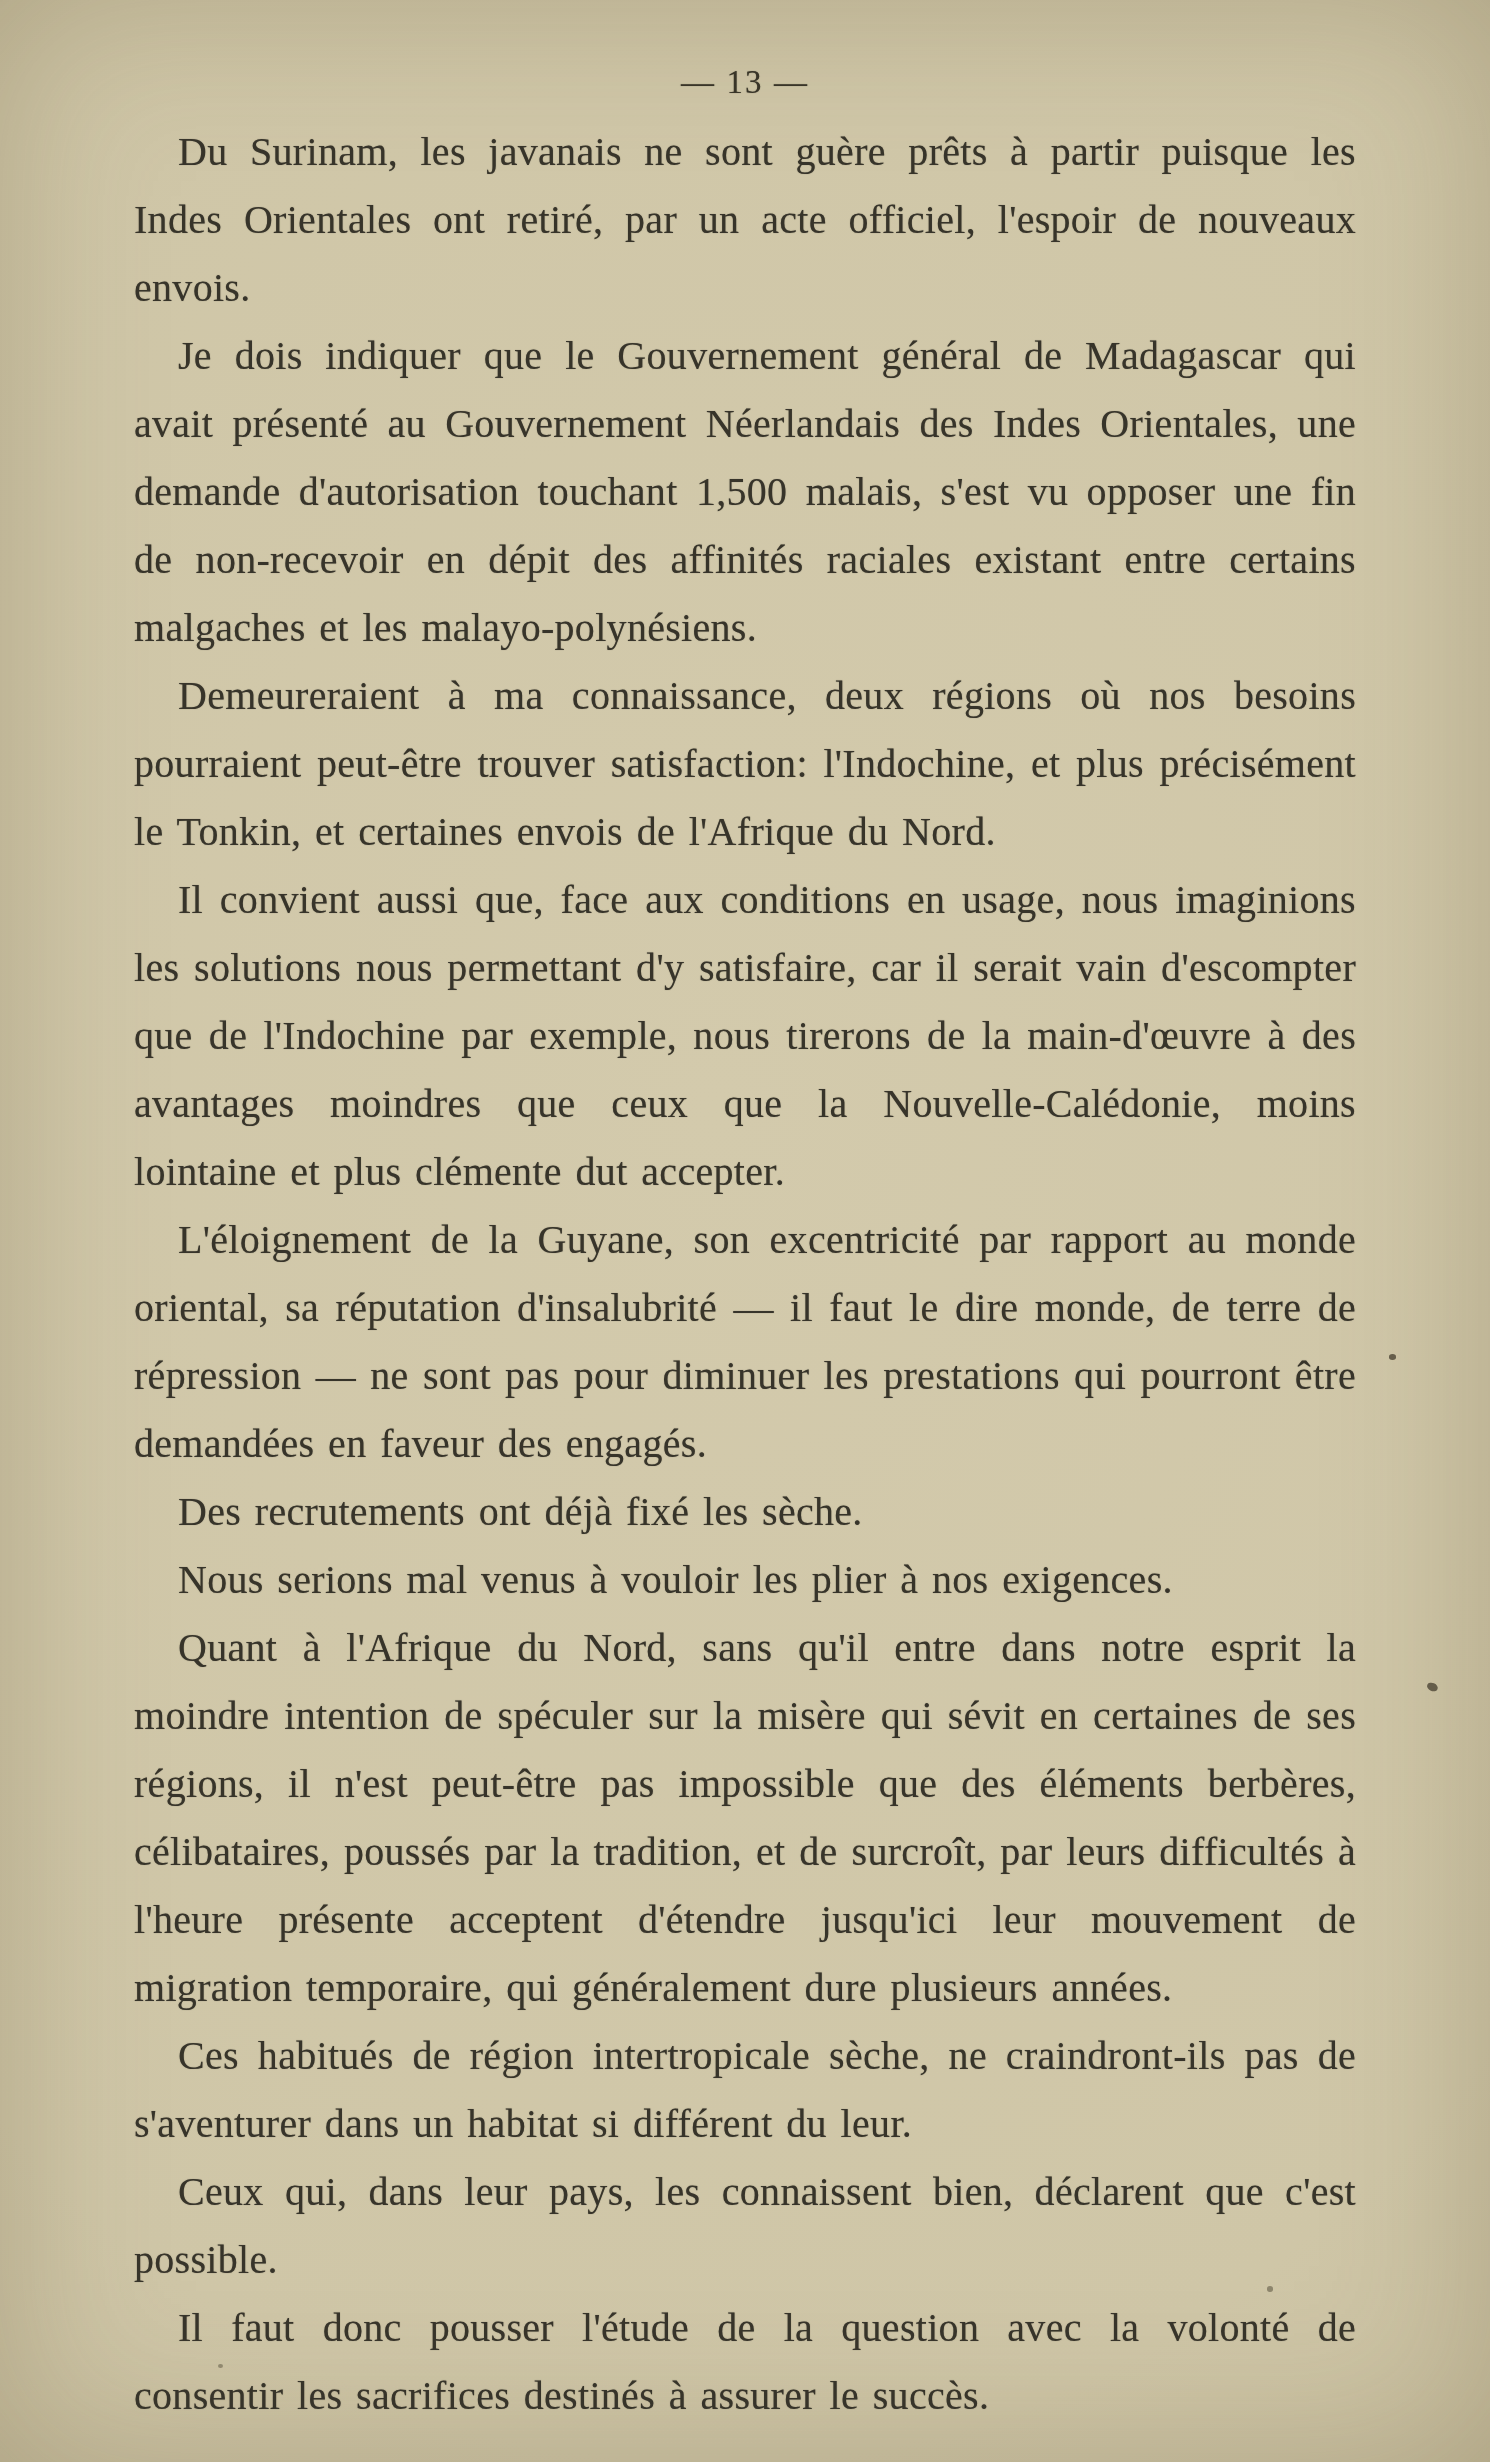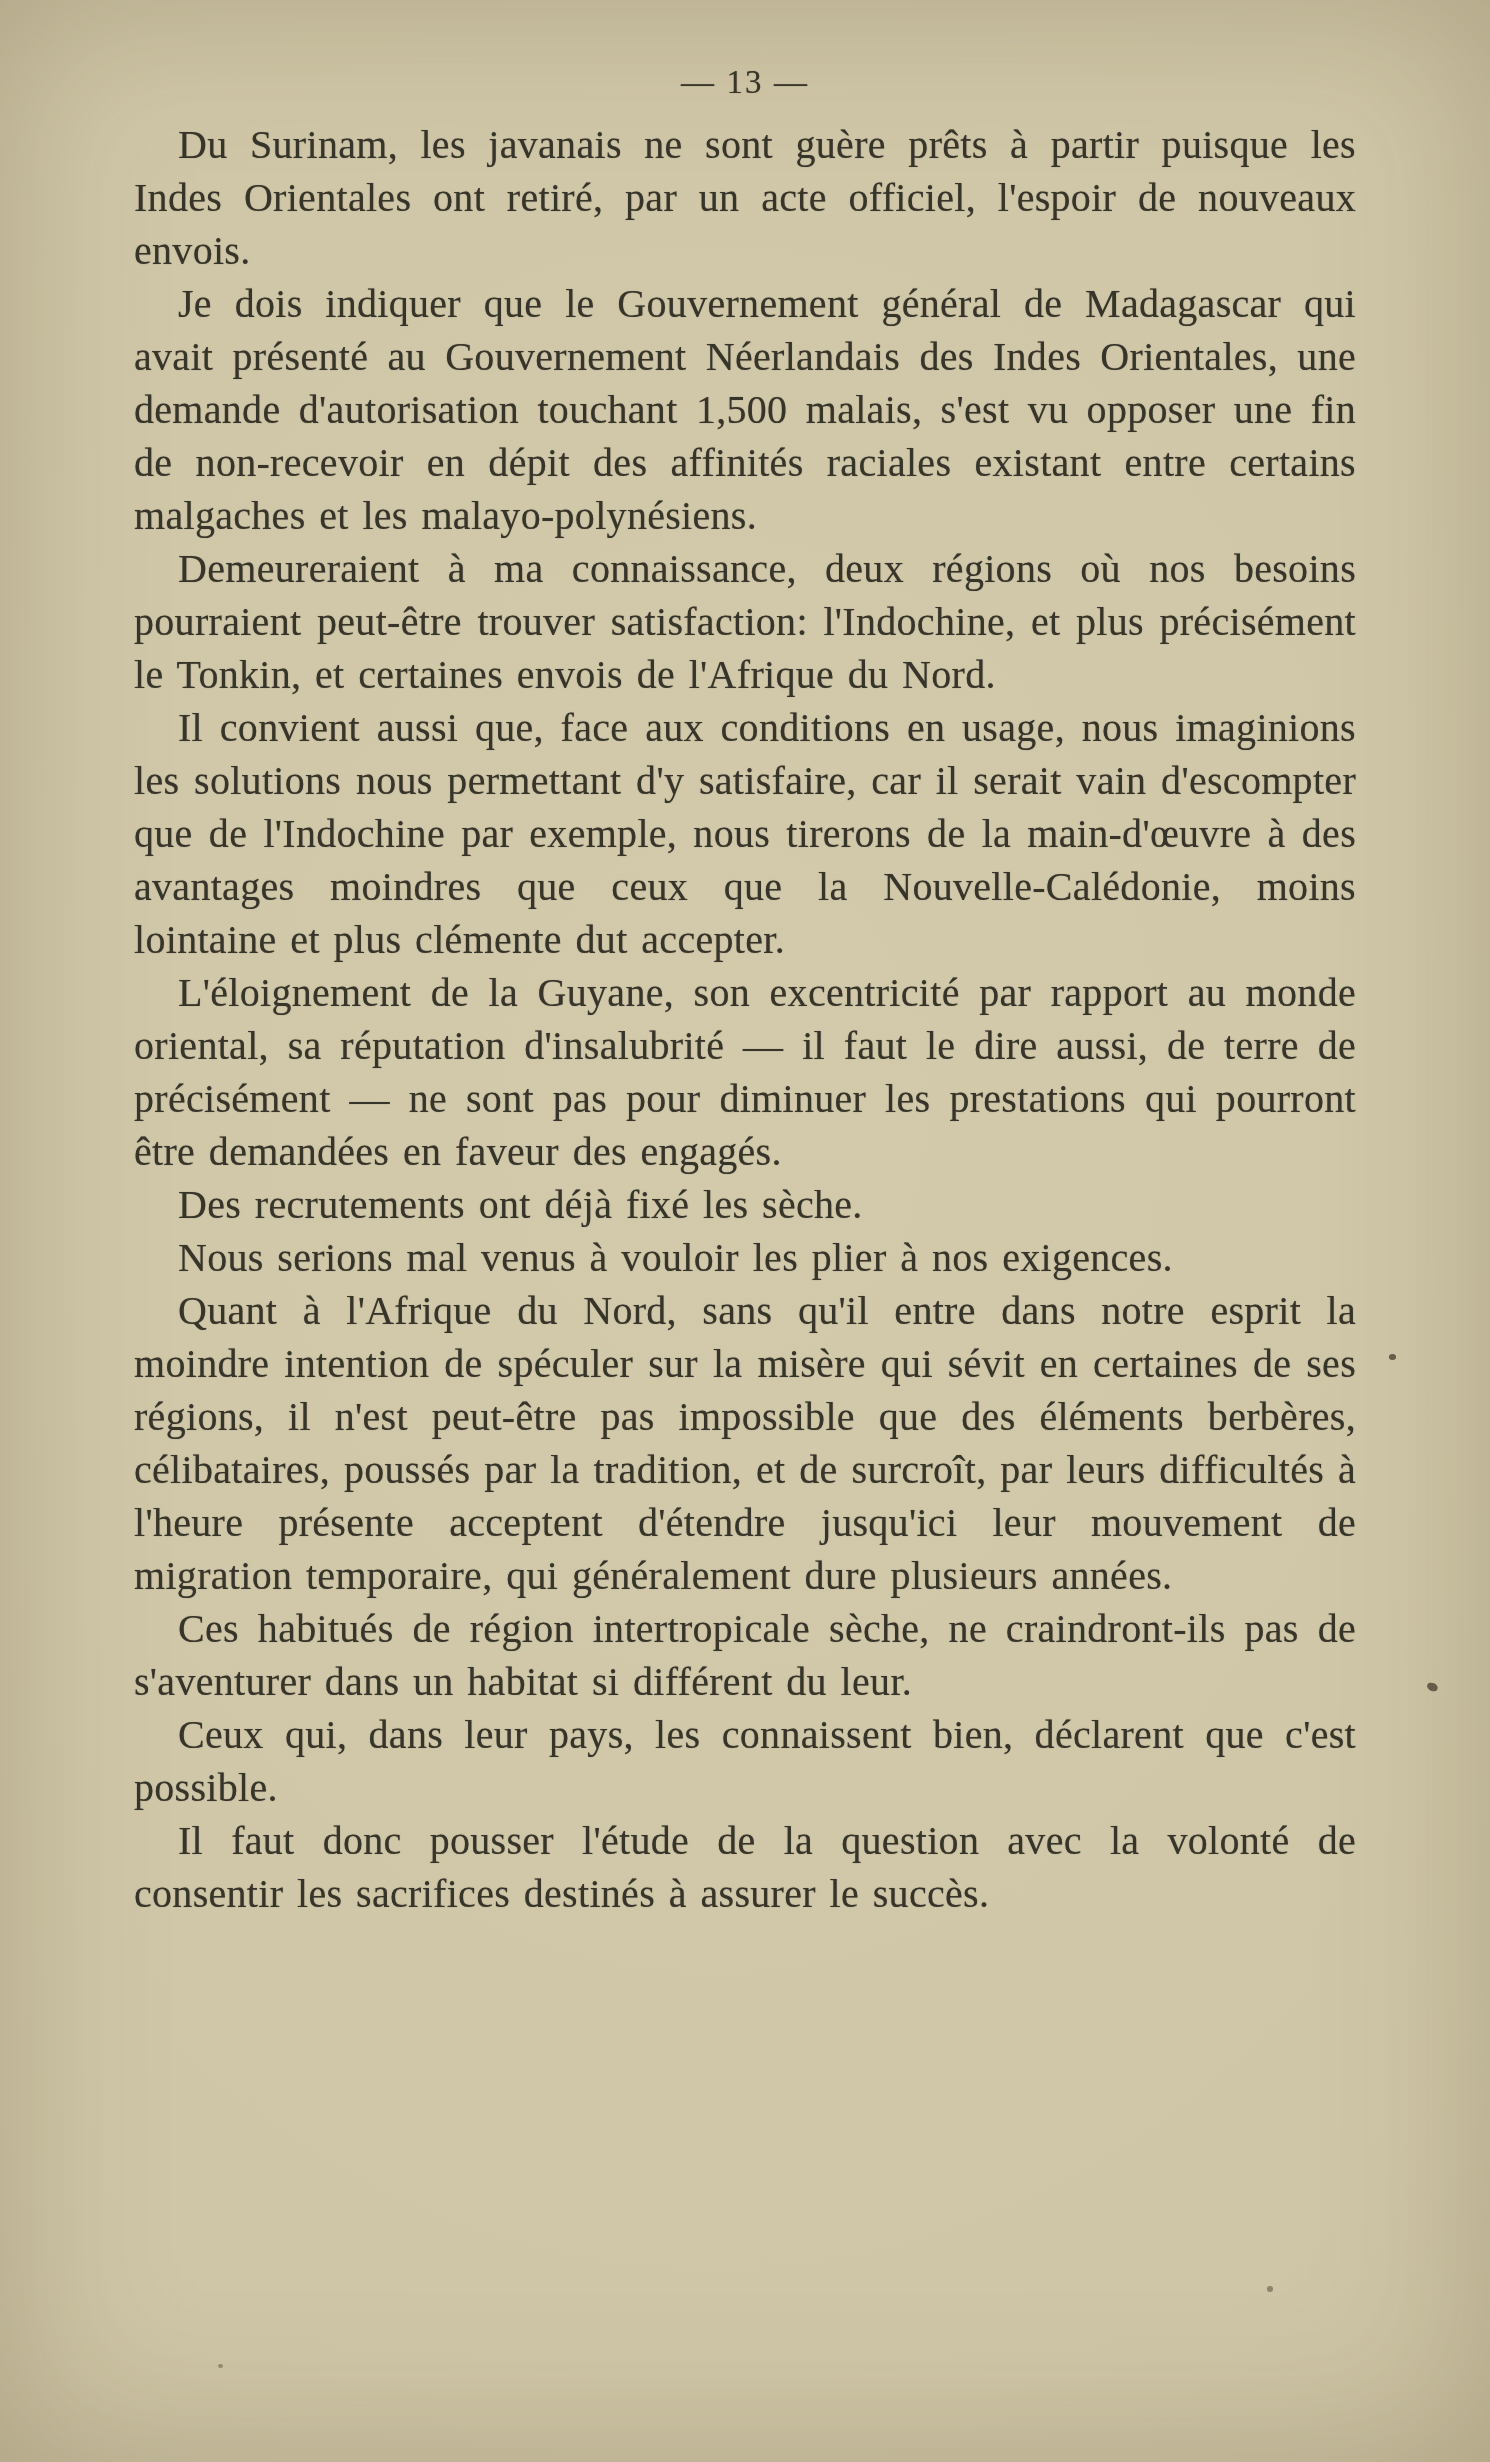--- a/index.html
+++ b/index.html
@@ -34,21 +34,21 @@
   }
   .text-block {
     position: absolute;
     top: 118px;
     left: 134px;
     width: 1222px;
   }
   .text-block p {
     margin: 0;
     font-size: 40px;
-    line-height: 53px;
+    line-height: 68px;
     text-align: justify;
     text-indent: 44px;
     word-spacing: 3.4px;
     letter-spacing: 0.3px;
     color: #37342a;
     text-shadow: 0 0 1px rgba(55, 52, 42, 0.5);
     hyphens: auto;
     -webkit-hyphens: auto;
   }
   .speck {
@@ -67,21 +67,21 @@
 
 <div class="scan">
 
   <div class="page-number">— 13 —</div>
 
   <div class="text-block">
     <p>Du Surinam, les javanais ne sont guère prêts à partir puisque les Indes Orientales ont retiré, par un acte officiel, l'espoir de nouveaux envois.</p>
     <p>Je dois indiquer que le Gouvernement général de Madagascar qui avait présenté au Gouvernement Néerlandais des Indes Orientales, une demande d'autorisation touchant 1,500 malais, s'est vu opposer une fin de non-recevoir en dépit des affinités raciales existant entre certains malgaches et les malayo-polynésiens.</p>
     <p>Demeureraient à ma connaissance, deux régions où nos besoins pourraient peut-être trouver satisfaction: l'Indochine, et plus précisément le Tonkin, et certaines envois de l'Afrique du Nord.</p>
     <p>Il convient aussi que, face aux conditions en usage, nous imaginions les solutions nous permettant d'y satisfaire, car il serait vain d'escompter que de l'Indochine par exemple, nous tirerons de la main-d'œuvre à des avantages moindres que ceux que la Nouvelle-Calédonie, moins lointaine et plus clémente dut accepter.</p>
-    <p>L'éloignement de la Guyane, son excentricité par rapport au monde oriental, sa réputation d'insalubrité — il faut le dire aussi, de terre de précisément — ne sont pas pour diminuer les prestations qui pourront être demandées en faveur des engagés.</p>
+    <p>L'éloignement de la Guyane, son excentricité par rapport au monde oriental, sa réputation d'insalubrité — il faut le dire monde, de terre de répression — ne sont pas pour diminuer les prestations qui pourront être demandées en faveur des engagés.</p>
     <p>Des recrutements ont déjà fixé les sèche.</p>
     <p>Nous serions mal venus à vouloir les plier à nos exigences.</p>
     <p>Quant à l'Afrique du Nord, sans qu'il entre dans notre esprit la moindre intention de spéculer sur la misère qui sévit en certaines de ses régions, il n'est peut-être pas impossible que des éléments berbères, célibataires, poussés par la tradition, et de surcroît, par leurs difficultés à l'heure présente acceptent d'étendre jusqu'ici leur mouvement de migration temporaire, qui généralement dure plusieurs années.</p>
     <p>Ces habitués de région intertropicale sèche, ne craindront-ils pas de s'aventurer dans un habitat si différent du leur.</p>
     <p>Ceux qui, dans leur pays, les connaissent bien, déclarent que c'est possible.</p>
     <p>Il faut donc pousser l'étude de la question avec la volonté de consentir les sacrifices destinés à assurer le succès.</p>
   </div>
 
   <div class="speck speck-1"></div>
   <div class="speck speck-2"></div>

